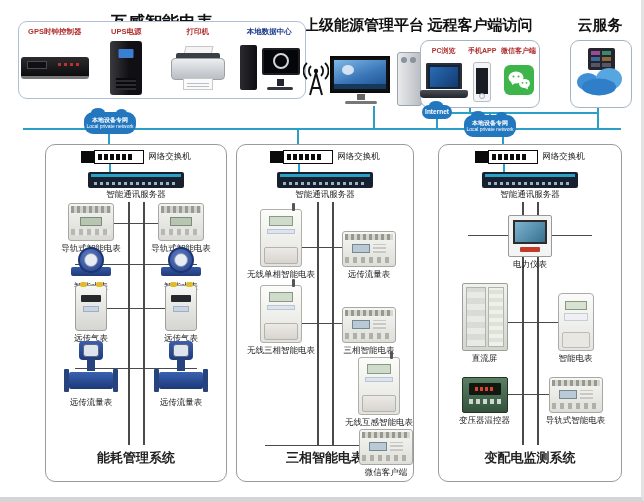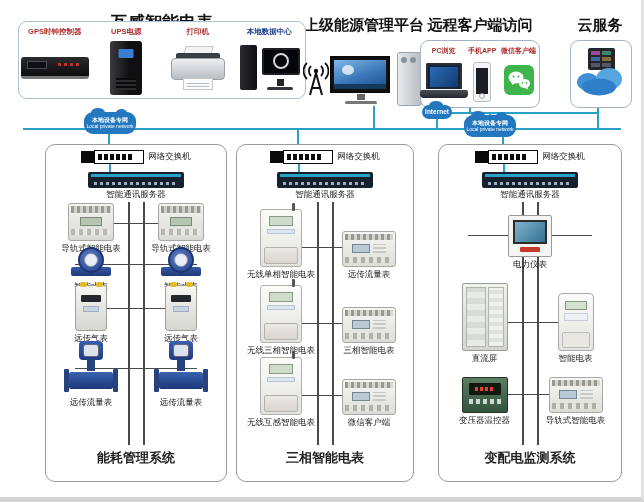--- a/index.html
+++ b/index.html
@@ -438,21 +438,21 @@
             <div class="t"></div>
             <div class="mid">
               <span class="lcd"></span>
               <span class="keys"></span>
             </div>
             <div class="b"></div>
           </div>
         <div class="mlabel">三相智能电表</div>
         </div>
     </div>
-    <div class="srow" style="top:212px;">
+    <div class="srow" style="top:212px;flex-direction:column;">
       <div class="stub" style="bottom:33px;"></div>
       <div class="cell">
           <div class="dev wlm">
             <div class="lcd"></div>
             <div class="btn"></div>
             <div class="cover"></div>
           </div>
         <div class="mlabel">无线互感智能电表</div>
         </div>
       <div class="cell">

